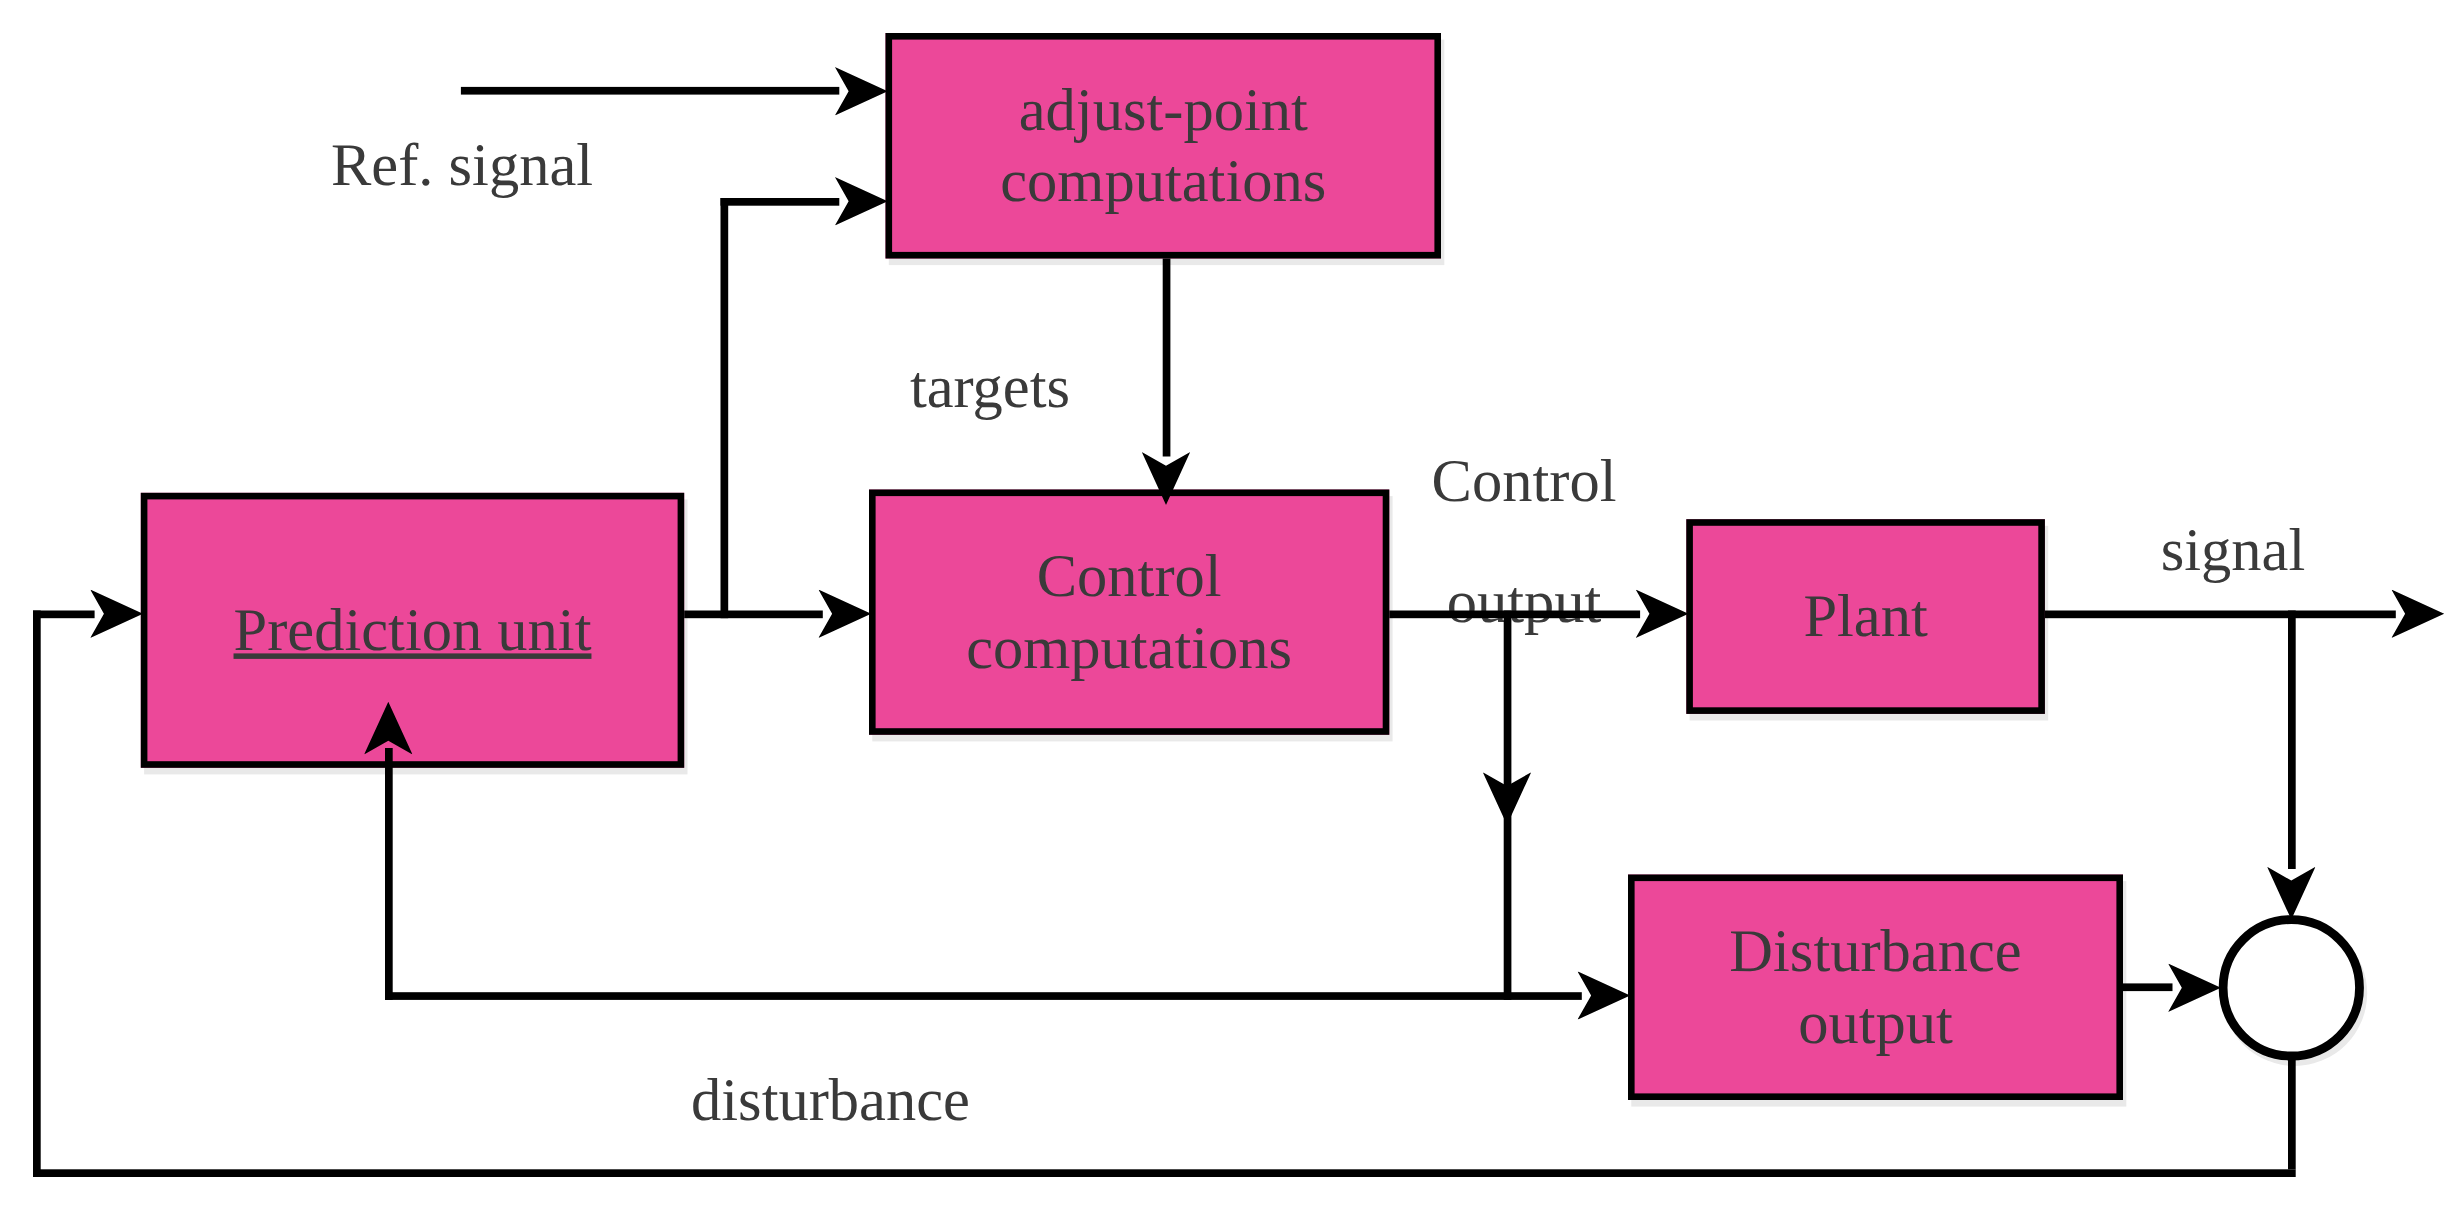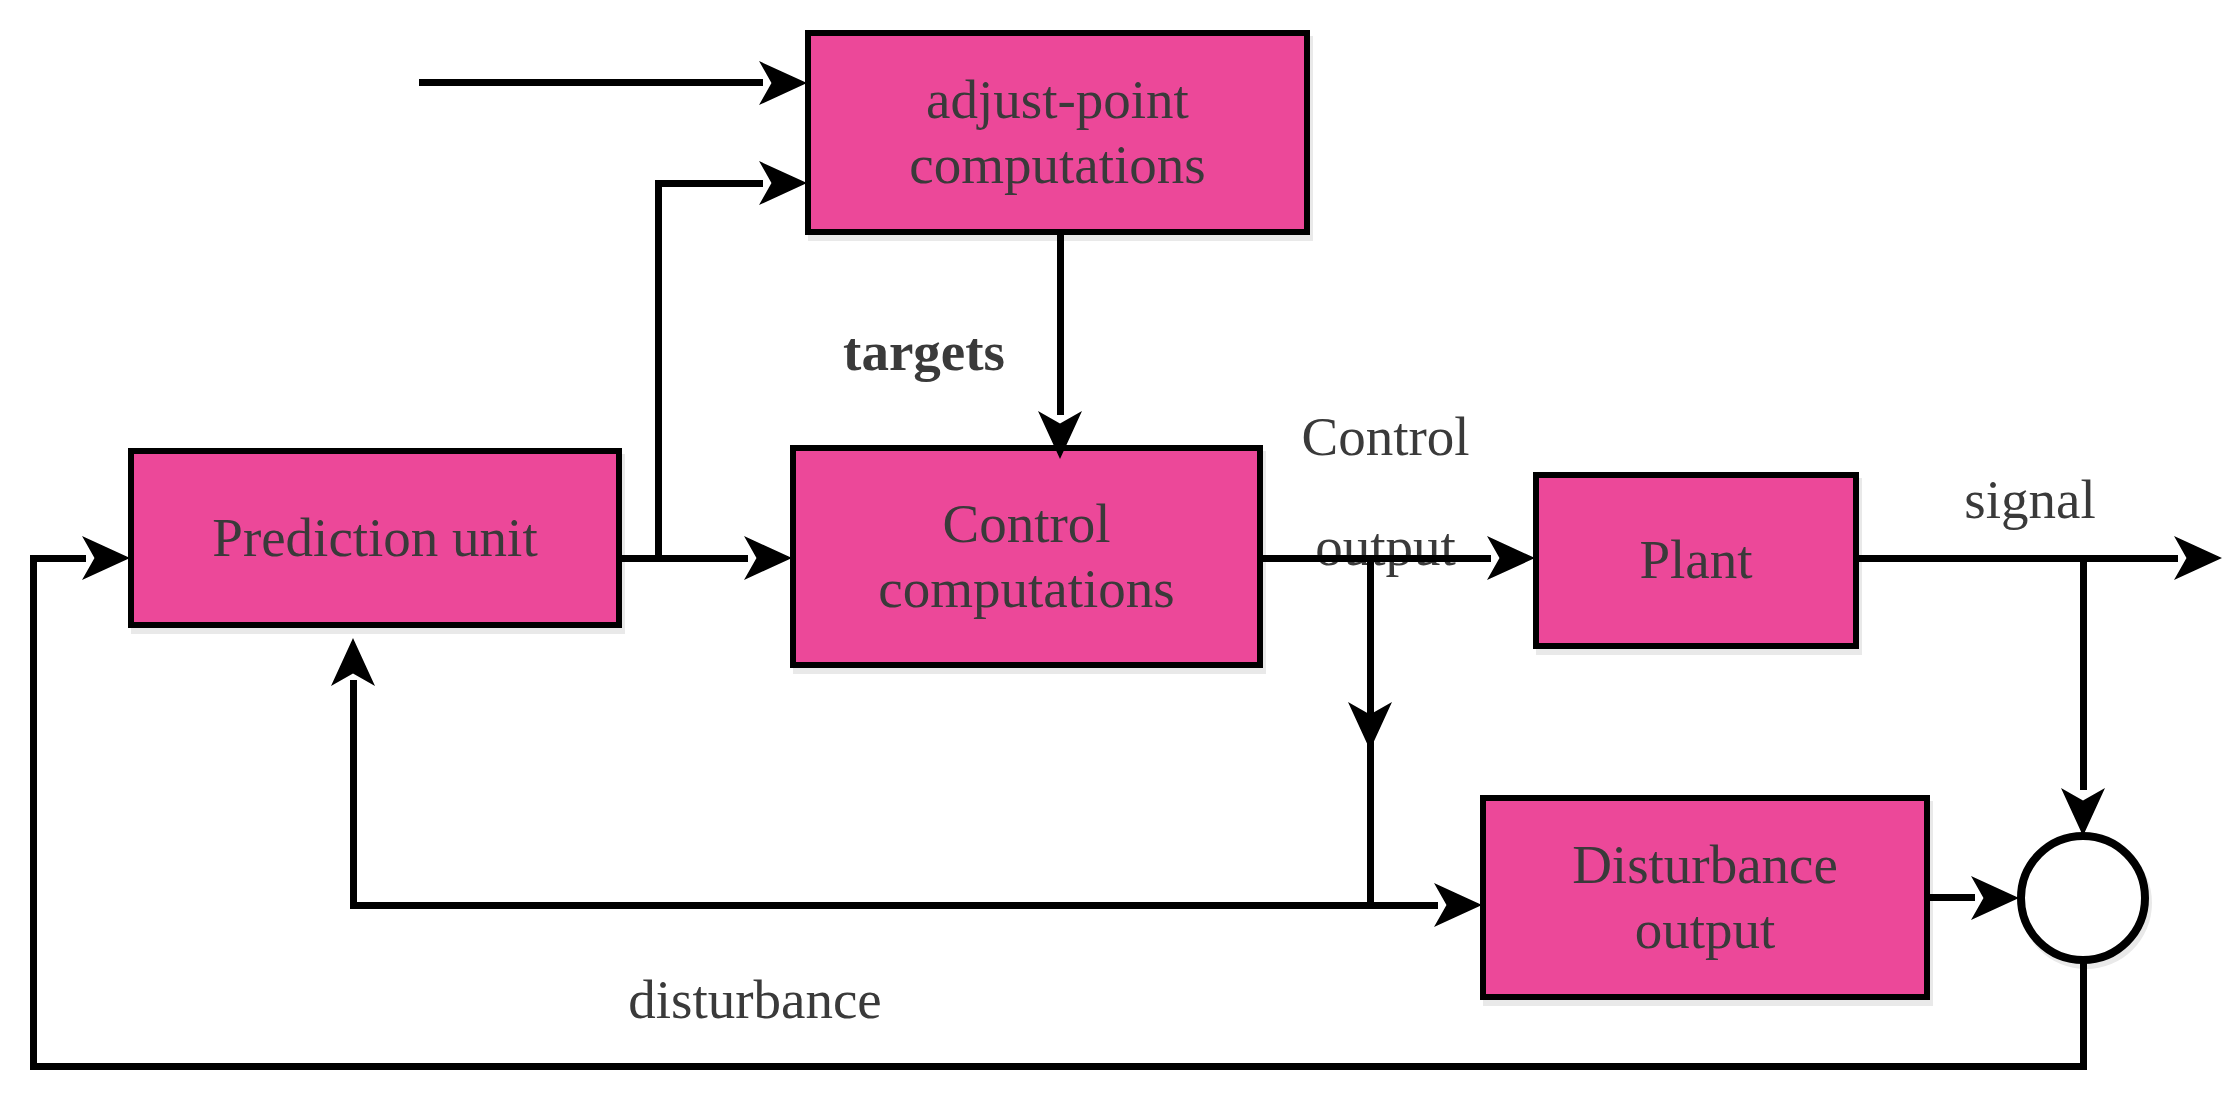--- a/index.html
+++ b/index.html
@@ -54,42 +54,43 @@
 </head>
 <body>
 
 <div id="diagram">
 
   <div class="box" style="left:805px;top:30px;width:505px;height:205px;">
     <span>adjust-point</span>
     <span>computations</span>
   </div>
 
-  <div class="box" style="left:128px;top:448px;width:494px;height:180px;">
+  <div class="box" style="left:128px;top:448px;width:494px;height:250px;text-decoration:underline;">
     <span>Prediction unit</span>
   </div>
 
   <div class="box" style="left:790px;top:445px;width:473px;height:223px;">
     <span>Control</span>
     <span>computations</span>
   </div>
 
   <div class="box" style="left:1533px;top:472px;width:326px;height:177px;">
     <span>Plant</span>
   </div>
 
   <div class="box" style="left:1480px;top:795px;width:450px;height:205px;">
     <span>Disturbance</span>
     <span>output</span>
   </div>
 
   <div class="circle" style="left:2017px;top:832px;"></div>
 
+  <div class="lbl" style="left:240px;top:122px;width:360px;">Ref. signal</div>
 
-  <div class="lbl" style="left:804px;top:324px;width:240px;font-weight:bold;">targets</div>
+  <div class="lbl" style="left:780px;top:324px;width:240px;">targets</div>
 
   <div class="lbl twoline" style="left:1268px;top:382px;width:235px;">
     <span>Control</span>
     <span>output</span>
   </div>
 
   <div class="lbl" style="left:1920px;top:472px;width:220px;">signal</div>
 
   <div class="lbl" style="left:575px;top:972px;width:360px;">disturbance</div>
 

